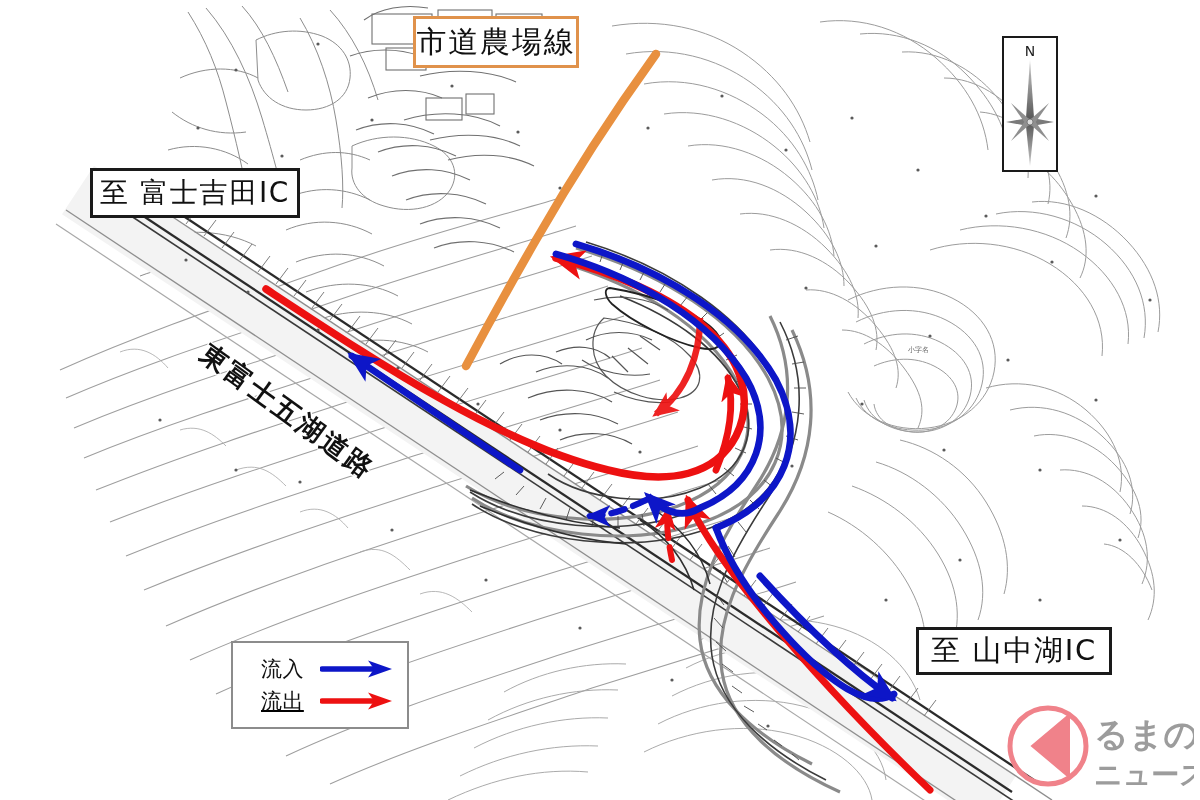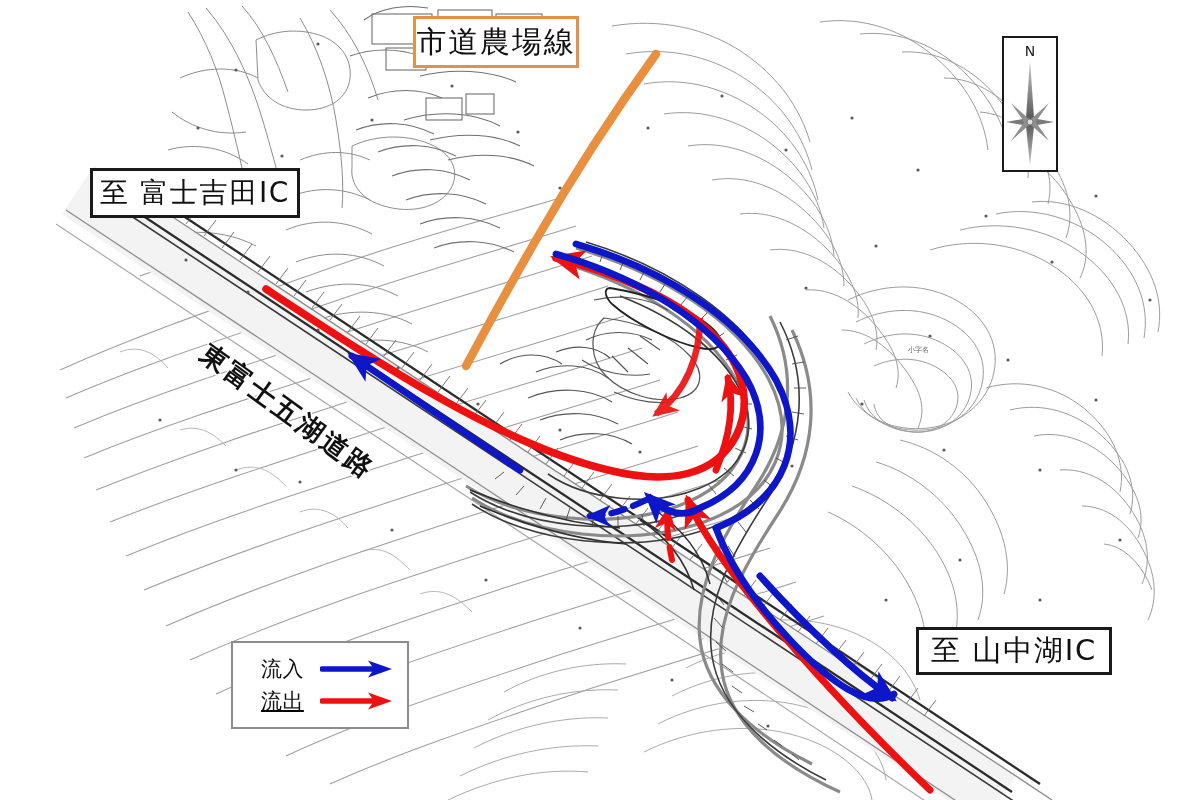--- a/index.html
+++ b/index.html
@@ -496,14 +496,26 @@
       <path d="M50,64 L28,60 L22,64 L28,68 Z" fill="#7a7a7a"></path>
 
       <path d="M7,45 L25,61 L27,67 L21,65 Z" fill="#8f8f8f"></path>
       <path d="M45,45 L27,61 L25,67 L31,65 Z" fill="#8f8f8f"></path>
       <path d="M7,83 L25,67 L27,61 L21,63 Z" fill="#8f8f8f"></path>
       <path d="M45,83 L27,67 L25,61 L31,63 Z" fill="#8f8f8f"></path>
       <circle cx="26" cy="64" r="3" fill="#dcdcdc" stroke="#6b6b6b" stroke-width="0.8"></circle>
     </svg>
   </div>
 
+  <div id="watermark">
+    <svg width="188" height="92" viewBox="0 0 188 92">
+      <circle cx="42" cy="46" r="38" fill="none" stroke="#F0828A" stroke-width="5"></circle>
+      <path d="M63,15 L63,77 L26,46 Z" fill="#F0828A"></path>
+      <path d="M63,15 L63,77 L26,46 Z" fill="none" stroke="#F0828A" stroke-width="2"></path>
+      <path d="M63,46 L63,77 L26,46 Z" fill="#ffffff" opacity="0.0"></path>
+      <g fill="#9c9c9c" font-family="DejaVu Sans, sans-serif" font-weight="bold">
+        <text x="88" y="46" font-size="34">るまの</text>
+        <text x="88" y="84" font-size="28">ニュース</text>
+      </g>
+    </svg>
+  </div>
 
 </div>
 
 </body></html>

